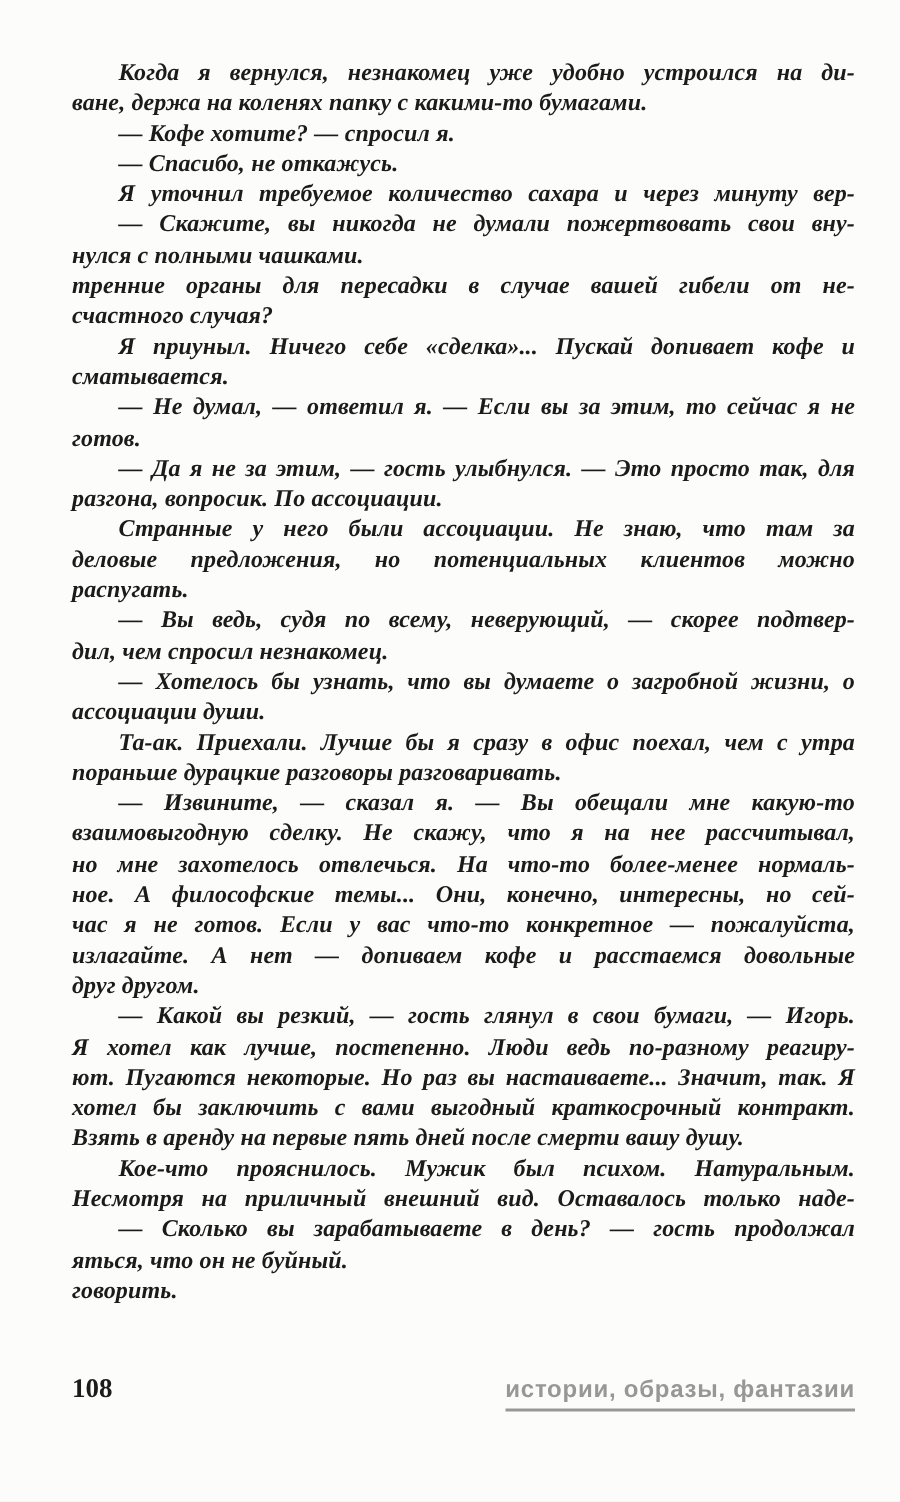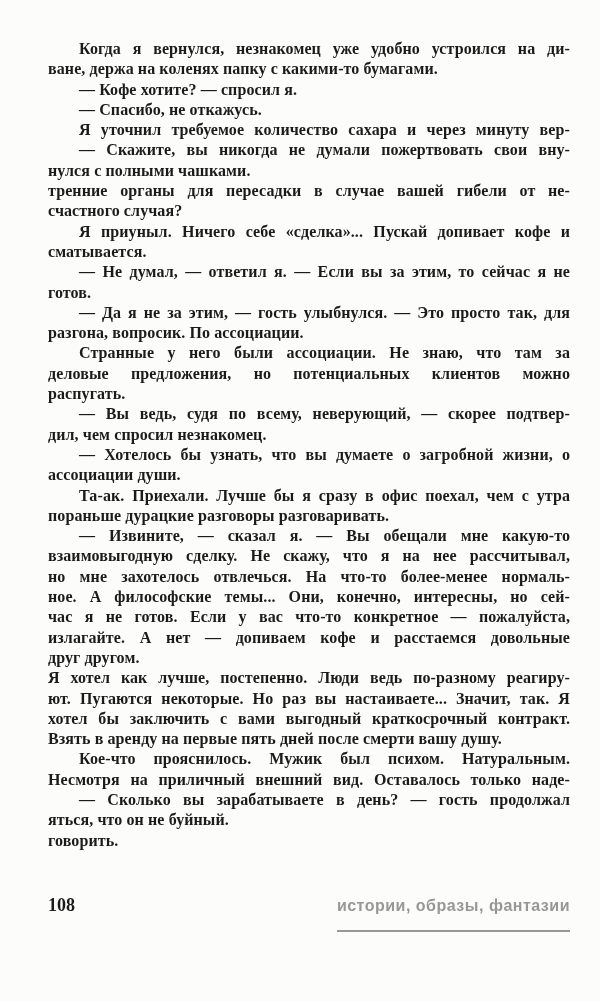--- a/index.html
+++ b/index.html
@@ -23,20 +23,21 @@
   .line {
     font-family: "Liberation Serif", "DejaVu Serif", serif;
     font-weight: 600;
     font-size: 16px;
     line-height: 20.3px;
     color: var(--ink, #1b1b1b);
     text-align: justify;
     text-align-last: justify;
     white-space: normal;
     letter-spacing: 0.1px;
+    font-style: italic;
   }
   .line.first {
     text-indent: 31px;
   }
   .line.last {
     text-align-last: left;
   }
   .footer {
     display: flex;
     justify-content: space-between;
@@ -51,21 +52,21 @@
     color: var(--ink, #1b1b1b);
     text-align: right;
   }
   .runtitle {
     font-family: "Liberation Sans", "DejaVu Sans", sans-serif;
     font-weight: 700;
     font-size: 16px;
     letter-spacing: 0.5px;
     color: var(--runtitle-color, #979797);
     border-bottom: 2px solid var(--runtitle-color, #979797);
-    padding-bottom: 15px;
+    padding-bottom: 3px;
   }
 </style>
 </head>
 <body>
 
 <div class="page">
   <div class="text-block" id="text-block">
       <div class="line first">Когда я вернулся, незнакомец уже удобно устроился на ди-</div>
       <div class="line last">ване, держа на коленях папку с какими-то бумагами.</div>
       <div class="line first last">— Кофе хотите? — спросил я.</div>
@@ -90,20 +91,21 @@
       <div class="line last">ассоциации души.</div>
       <div class="line first">Та-ак. Приехали. Лучше бы я сразу в офис поехал, чем с утра</div>
       <div class="line last">пораньше дурацкие разговоры разговаривать.</div>
       <div class="line first">— Извините, — сказал я. — Вы обещали мне какую-то</div>
       <div class="line">взаимовыгодную сделку. Не скажу, что я на нее рассчитывал,</div>
       <div class="line">но мне захотелось отвлечься. На что-то более-менее нормаль-</div>
       <div class="line">ное. А философские темы... Они, конечно, интересны, но сей-</div>
       <div class="line">час я не готов. Если у вас что-то конкретное — пожалуйста,</div>
       <div class="line">излагайте. А нет — допиваем кофе и расстаемся довольные</div>
       <div class="line last">друг другом.</div>
+      <div class="line first">— Какой вы резкий, — гость глянул в свои бумаги, — Игорь.</div>
       <div class="line">Я хотел как лучше, постепенно. Люди ведь по-разному реагиру-</div>
       <div class="line">ют. Пугаются некоторые. Но раз вы настаиваете... Значит, так. Я</div>
       <div class="line">хотел бы заключить с вами выгодный краткосрочный контракт.</div>
       <div class="line last">Взять в аренду на первые пять дней после смерти вашу душу.</div>
       <div class="line first">Кое-что прояснилось. Мужик был психом. Натуральным.</div>
       <div class="line">Несмотря на приличный внешний вид. Оставалось только наде-</div>
       <div class="line first">— Сколько вы зарабатываете в день? — гость продолжал</div>
       <div class="line last">яться, что он не буйный.</div>
       <div class="line last">говорить.</div>
     </div>

